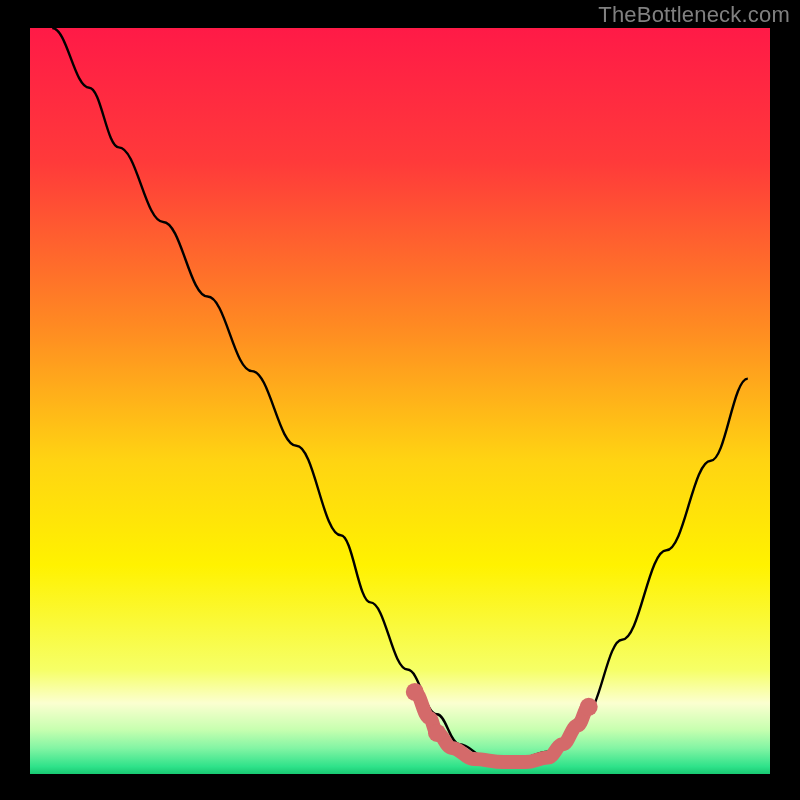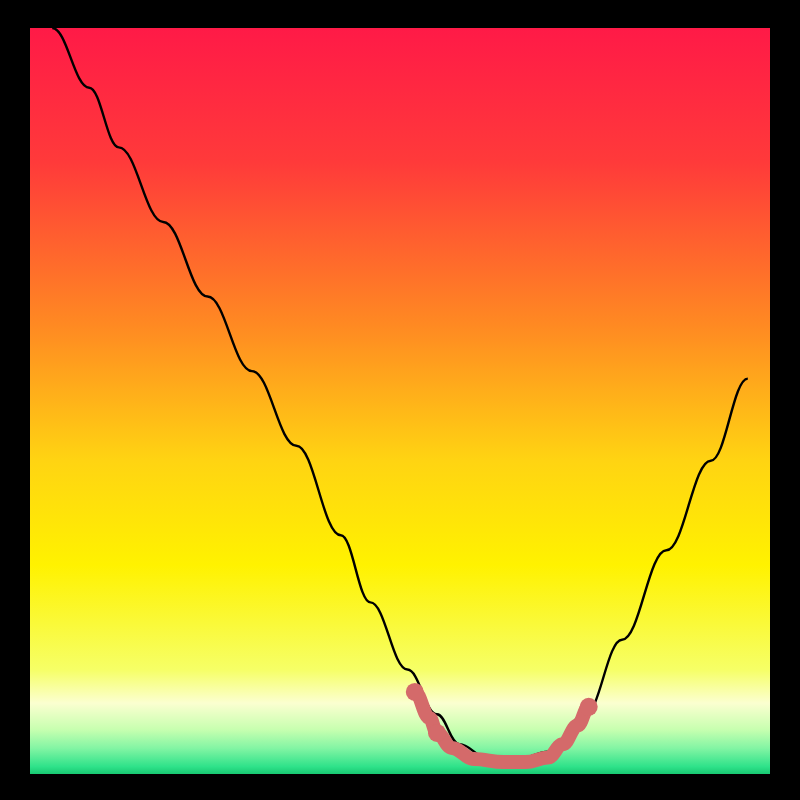--- a/index.html
+++ b/index.html
@@ -29,20 +29,21 @@
   svg {
     position: absolute;
     left: 0;
     top: 0;
   }
 </style>
 </head>
 <body>
 
 <div class="stage">
+  <div class="watermark">TheBottleneck.com</div>
 
   <svg id="chart-svg" width="800" height="800" viewBox="0 0 800 800">
     <defs>
       <linearGradient id="bg-grad" x1="0" y1="0" x2="0" y2="1">
           <stop offset="0%" stop-color="#ff1a47"></stop>
           <stop offset="18%" stop-color="#ff3a3a"></stop>
           <stop offset="40%" stop-color="#ff8a22"></stop>
           <stop offset="57.99999999999999%" stop-color="#ffd412"></stop>
           <stop offset="72%" stop-color="#fff200"></stop>
           <stop offset="86%" stop-color="#f6ff66"></stop>

